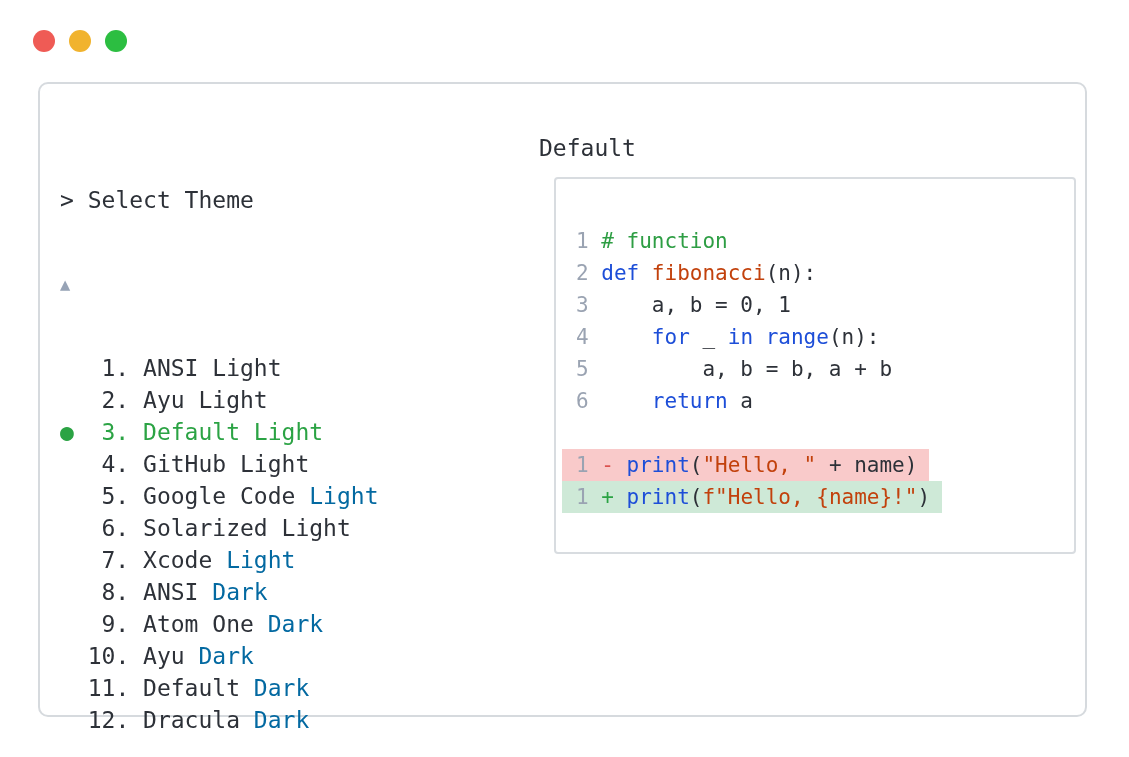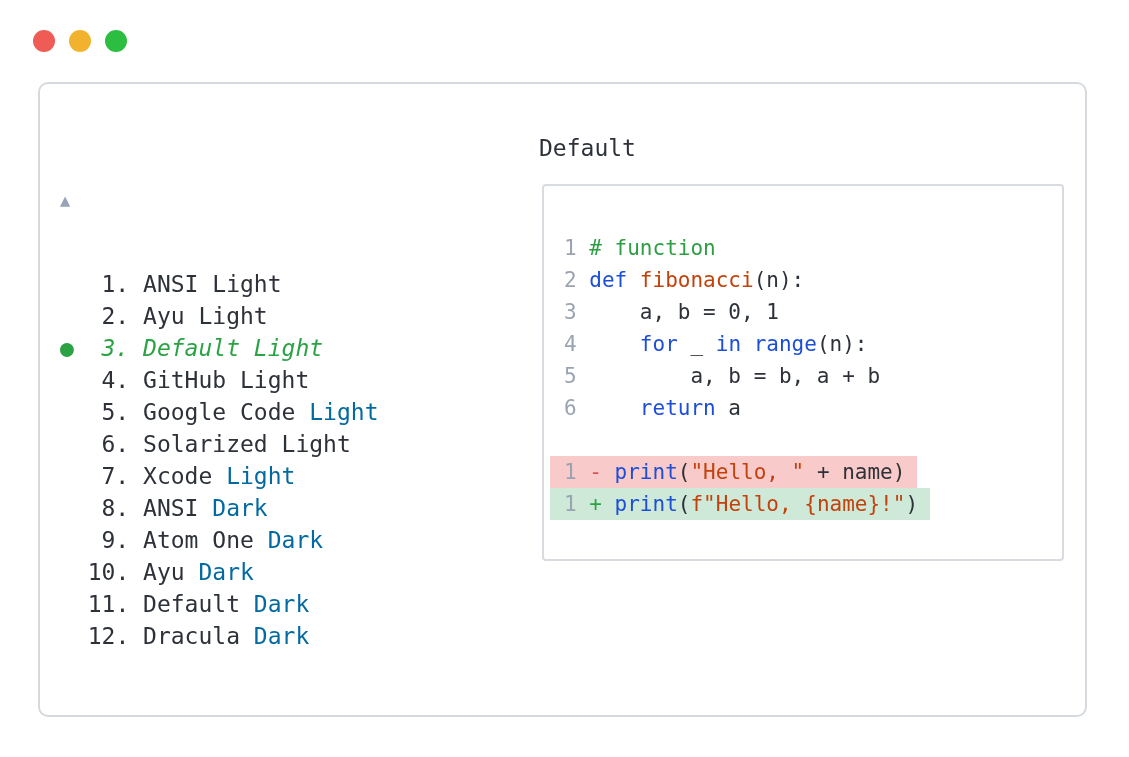--- a/index.html
+++ b/index.html
@@ -18,28 +18,28 @@
     position:absolute;left:20px;top:48px;
     font-size:23px;color:#2d3138;white-space:pre;
   }
   .row{height:32px;line-height:32px;}
   .row.arrow-up{color:#97a3b6;font-size:17px;}
   .marker{display:inline-block;width:2ch;}
   .num{display:inline-block;width:3ch;text-align:right;}
   .sep{display:inline-block;width:1ch;}
   .dim{color:#0369a1;}
   .item{cursor:default;}
-  .item.selected{color:#2ba344;font-style:italic;}
+  .item.selected{color:#2ba344;}
   .preview-label{
     position:absolute;left:499px;top:48px;height:32px;line-height:32px;
     font-size:23px;color:#2d3138;
   }
   .preview-box{
-    position:absolute;left:502px;top:93px;width:522px;height:377px;
-    box-sizing:border-box;border:2px solid #d8dce0;border-radius:4px;background:#fff;margin-top:7px;
+    position:absolute;left:514px;top:93px;width:522px;height:377px;
+    box-sizing:border-box;border:2px solid #d8dce0;border-radius:4px;background:#fff;
   }
   .code{
     position:absolute;left:20px;top:46px;
     font-size:21px;color:#2d3138;white-space:pre;
   }
   .code-line{height:32px;line-height:32px;}
   .ln{display:inline-block;width:1ch;text-align:right;color:#9aa3b2;}
   .tok-kw{color:#1d4ed8;}
   .tok-str{color:#c2410c;}
   .tok-comment{color:#2e9e44;}
@@ -53,20 +53,21 @@
 <body>
 
 <div class="traffic">
   <span class="dot" style="background: rgb(239, 91, 85);"></span>
   <span class="dot" style="background: rgb(241, 179, 46);"></span>
   <span class="dot" style="background: rgb(44, 190, 65);"></span>
 </div>
 
 <div class="panel">
   <div class="list-col">
+    <div class="row prompt">&gt; Select Theme</div>
     <div class="row arrow-up">▲</div>
     <div id="items"><div class="row item"><span class="marker"></span><span class="num">1.</span><span class="sep"> </span><span>ANSI Light</span></div><div class="row item"><span class="marker"></span><span class="num">2.</span><span class="sep"> </span><span>Ayu Light</span></div><div class="row item selected"><span class="marker">●</span><span class="num">3.</span><span class="sep"> </span><span>Default Light</span></div><div class="row item"><span class="marker"></span><span class="num">4.</span><span class="sep"> </span><span>GitHub Light</span></div><div class="row item"><span class="marker"></span><span class="num">5.</span><span class="sep"> </span><span>Google Code</span><span class="dim"> Light</span></div><div class="row item"><span class="marker"></span><span class="num">6.</span><span class="sep"> </span><span>Solarized Light</span></div><div class="row item"><span class="marker"></span><span class="num">7.</span><span class="sep"> </span><span>Xcode</span><span class="dim"> Light</span></div><div class="row item"><span class="marker"></span><span class="num">8.</span><span class="sep"> </span><span>ANSI</span><span class="dim"> Dark</span></div><div class="row item"><span class="marker"></span><span class="num">9.</span><span class="sep"> </span><span>Atom One</span><span class="dim"> Dark</span></div><div class="row item"><span class="marker"></span><span class="num">10.</span><span class="sep"> </span><span>Ayu</span><span class="dim"> Dark</span></div><div class="row item"><span class="marker"></span><span class="num">11.</span><span class="sep"> </span><span>Default</span><span class="dim"> Dark</span></div><div class="row item"><span class="marker"></span><span class="num">12.</span><span class="sep"> </span><span>Dracula</span><span class="dim"> Dark</span></div></div>
     
     
     
   </div>
 
   <div class="preview-label">Default</div>
   <div class="preview-box">
     <div class="code" id="code"><div class="code-line"><span class="ln">1</span><span class="sep"> </span><span class="tok-comment"># function</span></div><div class="code-line"><span class="ln">2</span><span class="sep"> </span><span class="tok-kw">def </span><span class="tok-str">fibonacci</span><span class="tok-plain">(n):</span></div><div class="code-line"><span class="ln">3</span><span class="sep"> </span><span class="tok-plain">    a, b = 0, 1</span></div><div class="code-line"><span class="ln">4</span><span class="sep"> </span><span class="tok-plain">    </span><span class="tok-kw">for</span><span class="tok-plain"> _ </span><span class="tok-kw">in</span><span class="tok-plain"> </span><span class="tok-kw">range</span><span class="tok-plain">(n):</span></div><div class="code-line"><span class="ln">5</span><span class="sep"> </span><span class="tok-plain">        a, b = b, a + b</span></div><div class="code-line"><span class="ln">6</span><span class="sep"> </span><span class="tok-plain">    </span><span class="tok-kw">return</span><span class="tok-plain"> a</span></div><div class="code-line"></div><div class="code-line bg-removed"><span class="ln">1</span><span class="sep"> </span><span class="tok-removed">- </span><span class="tok-kw">print</span><span class="tok-plain">(</span><span class="tok-str">"Hello, "</span><span class="tok-plain"> + name)</span></div><div class="code-line bg-added"><span class="ln">1</span><span class="sep"> </span><span class="tok-added">+ </span><span class="tok-kw">print</span><span class="tok-plain">(</span><span class="tok-str">f"Hello, {name}!"</span><span class="tok-plain">)</span></div></div>

